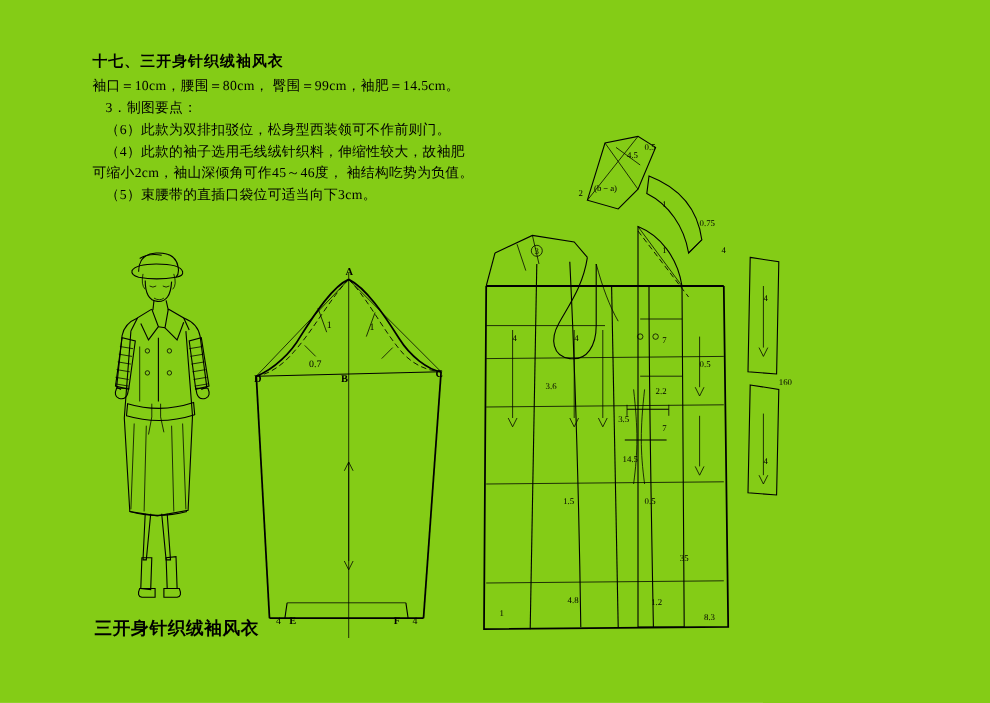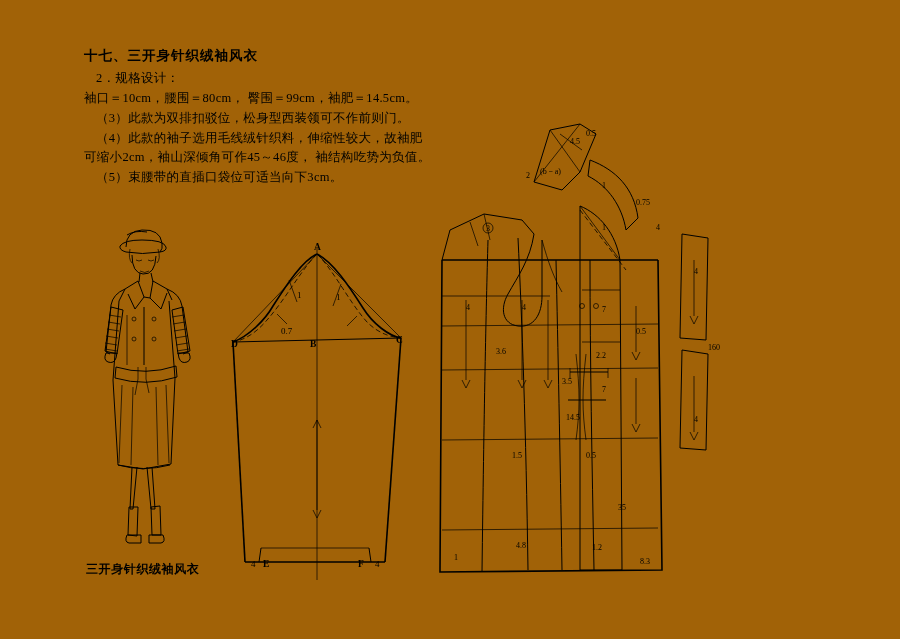--- a/index.html
+++ b/index.html
@@ -6,21 +6,21 @@
   body{
     width:900px;height:639px;
     background:#ffffff;
     font-family:"Liberation Serif", serif;
     color:#000;
     overflow:hidden;
     position:relative;
   }
   .page{
     position:absolute;inset:0;
-    background:#a16207;
+    background:#84cc16;
   }
   
   .text-block{
     position:absolute;
     left:84px;top:45px;
     width:330px;
     font-size:12.5px;
     line-height:1.58;
     letter-spacing:0.3px;
   }
@@ -29,21 +29,21 @@
     font-size:13.5px;
     letter-spacing:1px;
     margin-bottom:3px;
   }
   .para{margin:0;white-space:nowrap;}
   .indent1{padding-left:12px;}
   .indent2{padding-left:0px;}
   .caption{
     position:absolute;
     left:86px;top:561px;
-    font-size:12px;
+    font-size:16px;
     font-weight:bold;
     letter-spacing:0.6px;
   }
   
   .fig{position:absolute;}
   svg{display:block;overflow:visible;}
   .ln{fill:none;stroke:#000;stroke-width:1;}
   .ln-thin{fill:none;stroke:#000;stroke-width:0.7;}
   .ln-bold{fill:none;stroke:#000;stroke-width:1.6;}
   .dash{fill:none;stroke:#000;stroke-width:0.8;stroke-dasharray:5 3;}
@@ -51,23 +51,23 @@
   .lbl-b{font-family:"Liberation Serif",serif;font-size:9.5px;fill:#000;font-weight:bold;}
   .lblsm{font-family:"Liberation Serif",serif;font-size:8px;fill:#000;}
 </style>
 </head>
 <body>
 
 <div class="page">
 
   <div class="text-block">
     <div class="heading">十七、三开身针织绒袖风衣</div>
-    <p class="para indent1">2．规格设计：</p>
     <p class="para indent2">袖口＝10cm，腰围＝80cm，  臀围＝99cm，袖肥＝14.5cm。</p>
-    <p class="para indent1">（3）此款为双排扣驳位，松身型西装领可不作前则门。</p>
+    <p class="para indent1">3．制图要点：</p>
+    <p class="para indent1">（6）此款为双排扣驳位，松身型西装领可不作前则门。</p>
     <p class="para indent1">（4）此款的袖子选用毛线绒针织料，伸缩性较大，故袖肥</p>
     <p class="para indent2">可缩小2cm，袖山深倾角可作45～46度，  袖结构吃势为负值。</p>
     <p class="para indent1">（5）束腰带的直插口袋位可适当向下3cm。</p>
   </div>
 
   <div class="caption">三开身针织绒袖风衣</div>
 
   <div class="fig" style="left:80px;top:215px;">
     <svg width="150" height="345" viewBox="0 0 150 345">
 

